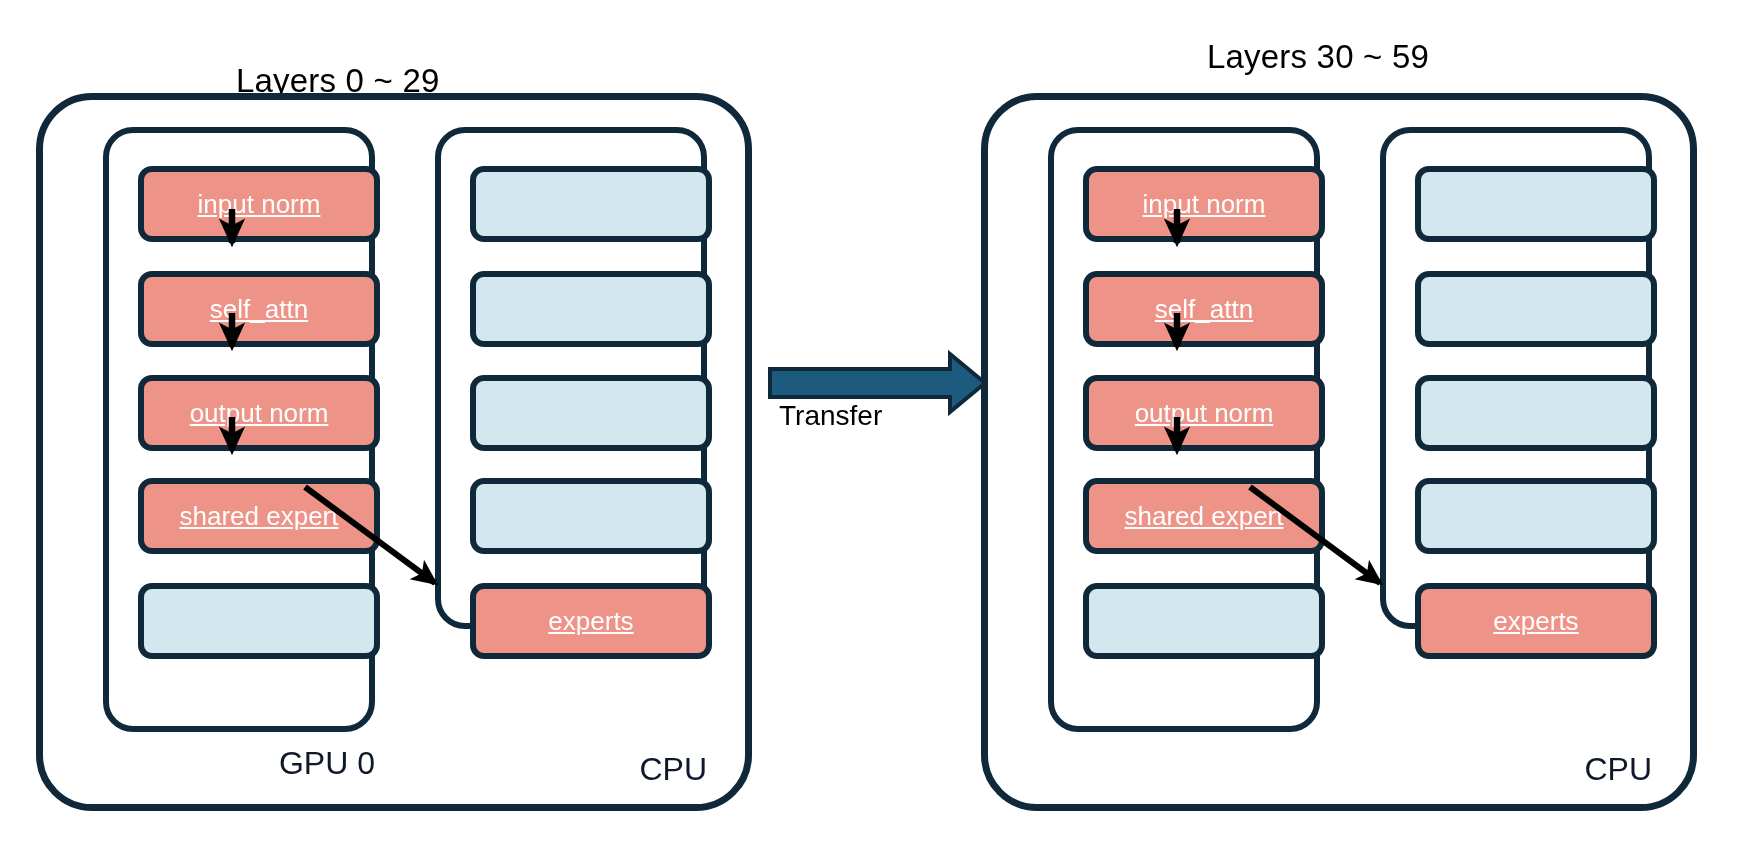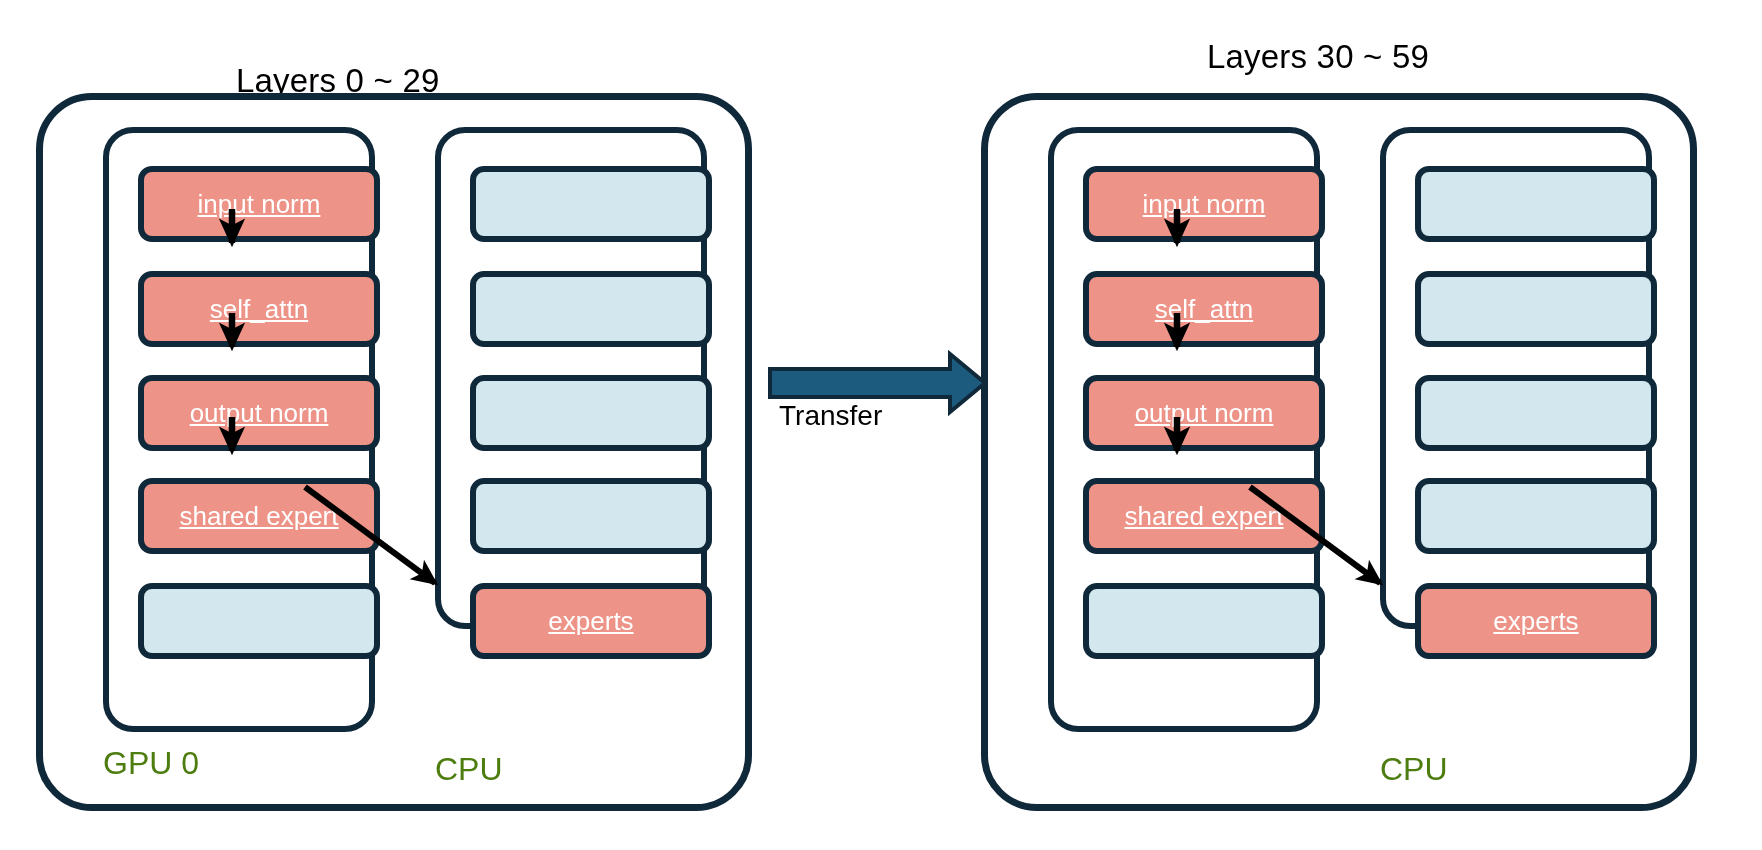--- a/index.html
+++ b/index.html
@@ -76,23 +76,23 @@
   .slot0 { top: 33px; }
   .slot1 { top: 138px; }
   .slot2 { top: 242px; }
   .slot3 { top: 345px; }
   .slot4 { top: 450px; }
 
   
   .device-label {
     position: absolute;
     font-size: 32px;
-    color: #4d7c0f;
+    color: #0f172a;
     white-space: nowrap;
-    text-align: left;
+    text-align: right;
   }
   .lab-gpu { left: 60px;  top: 645px; width: 272px; }
   .lab-cpu { left: 392px; top: 645px; width: 272px; margin-top: 6px; }
 
   
   .arrow-layer {
     position: absolute;
     left: 0; top: 0;
     width: 1762px;
     height: 850px;

